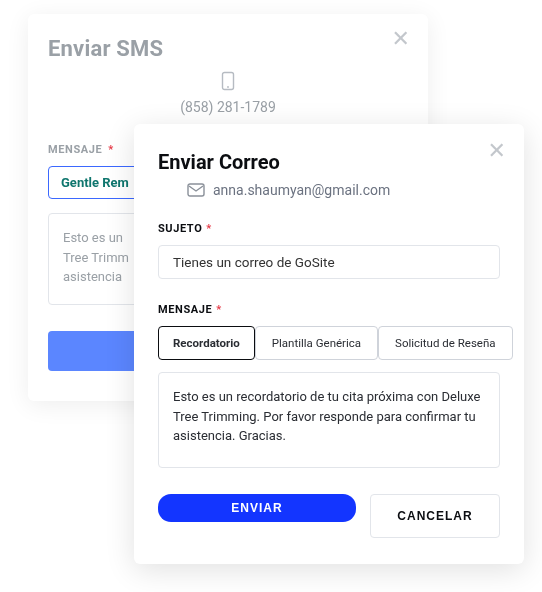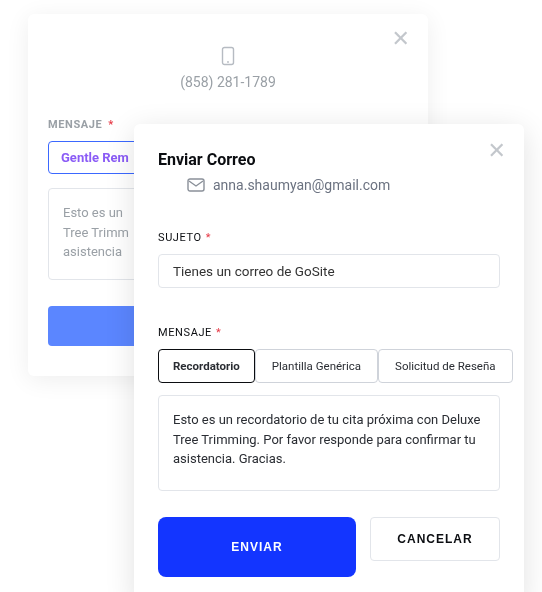--- a/index.html
+++ b/index.html
@@ -58,21 +58,21 @@
     letter-spacing: 0.6px;
     color: #9aa0a6;
   }
   .sms-label-row .ast { color: #e63946; margin-left: 6px; }
 
   .sms-template {
     margin-top: 10px;
     display: inline-flex;
     align-items: center;
     border: 1.5px solid #3b68ff;
-    color: #8b5cf6;
+    color: #0f766e;
     border-radius: 4px;
     padding: 8px 12px;
     font-size: 13px;
     font-weight: 700;
     background: #fff;
     text-align: right;
   }
 
   .sms-textarea {
     margin-top: 14px;
@@ -114,39 +114,39 @@
     right: 14px;
     top: 12px;
     color: #c3c7cc;
     font-size: 22px;
     cursor: pointer;
     background: none; border: none;
     line-height: 1;
     padding: 4px;
   }
   .email-title {
-    font-size: 16px;
+    font-size: 20px;
     font-weight: 700;
     color: #0b0d11;
   }
   .email-contact {
     display: flex;
     align-items: center;
     gap: 8px;
     margin-top: 8px;
     color: #6b7280;
     font-size: 14px;
     padding-left: 29px;
   }
   .email-contact svg { display: block; }
 
   .field-label {
-    margin-top: 38px;
+    margin-top: 24px;
     font-size: 11px;
-    font-weight: 400;
+    font-weight: 700;
     letter-spacing: 0.6px;
     color: #0b0d11;
   }
   .field-label .ast { color: #e63946; margin-left: 4px; }
 
   .text-input {
     margin-top: 10px;
     width: 100%;
     border: 1px solid #e2e5ea;
     border-radius: 4px;
@@ -197,22 +197,22 @@
     gap: 14px;
   }
   .btn-send {
     flex: 1;
     background: #1335ff;
     color: #fff;
     font-size: 12px;
     font-weight: 700;
     letter-spacing: 1px;
     border: none;
-    border-radius: 8px;
-    height: 60px;
+    border-radius: 13px;
+    height: 28px;
     cursor: pointer;
   }
   .btn-cancel {
     width: 130px;
     background: #fff;
     color: #0b0d11;
     font-size: 12px;
     font-weight: 700;
     letter-spacing: 1px;
     border: 1px solid #e2e5ea;
@@ -220,20 +220,21 @@
     height: 44px;
     cursor: pointer;
   }
 </style>
 </head>
 <body>
 
 <div class="sms-card">
   <button class="sms-close">✕</button>
 
+  <div class="sms-title">Enviar SMS</div>
 
   <div class="sms-contact">
     <span>
       <svg width="14" height="20" viewBox="0 0 14 20" fill="none" stroke="#b6bbc2" stroke-width="1.4">
         <rect x="1.5" y="1.5" width="11" height="17" rx="2"></rect>
         <circle cx="7" cy="16" r="0.9" fill="#b6bbc2" stroke="none"></circle>
       </svg>
     </span>
     <span>(858) 281-1789</span>
   </div>

